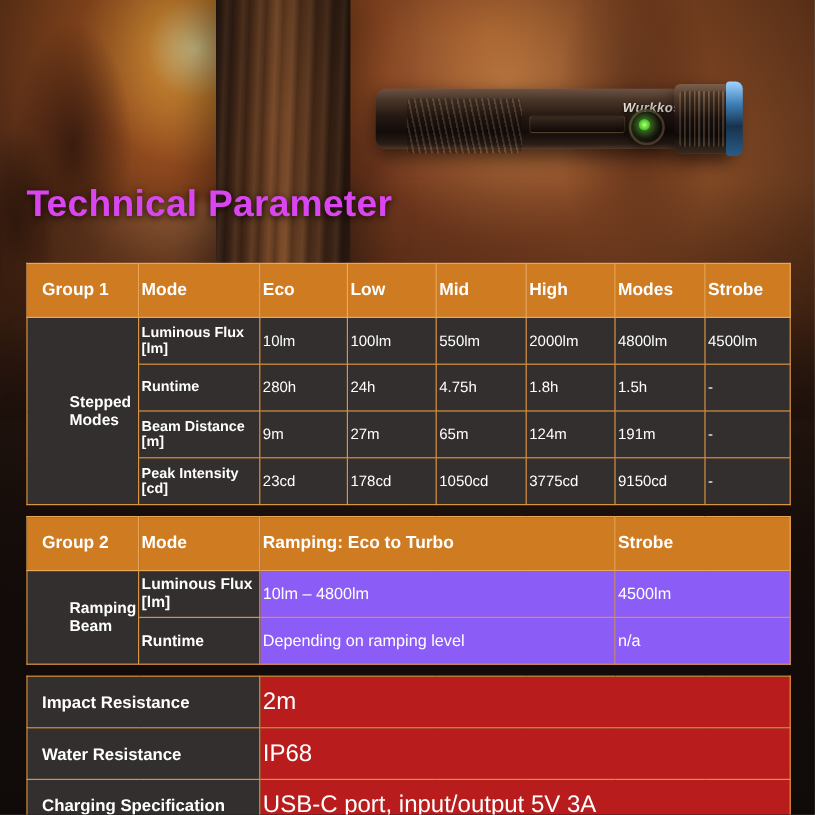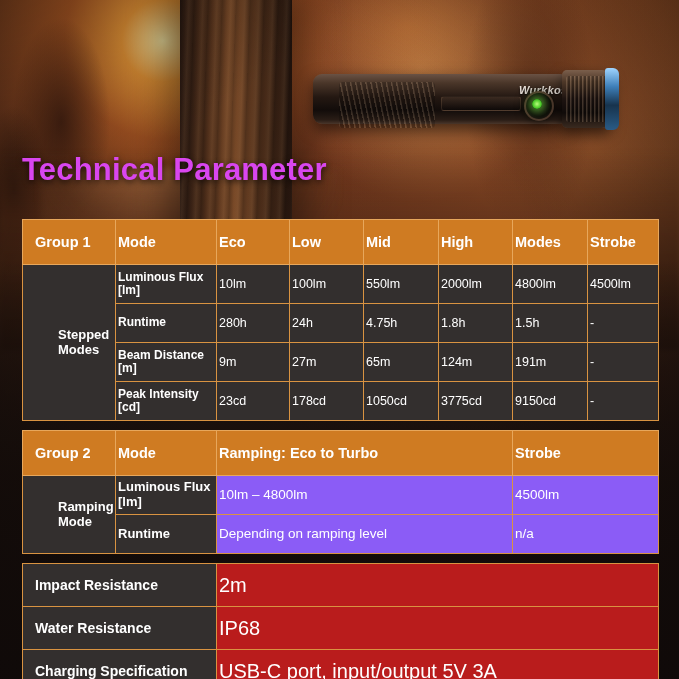--- a/index.html
+++ b/index.html
@@ -377,21 +377,21 @@
           </tr>
 
       <tr class="hdr">
         <td class="left-label">Group 2</td>
         <td>Mode</td>
         <td colspan="4">Ramping: Eco to Turbo</td>
         <td colspan="2">Strobe</td>
       </tr>
 
       <tr class="data">
-        <td class="rowlabel" rowspan="2">Ramping Mode</td>
+        <td class="rowlabel" rowspan="2">Ramping Beam</td>
         <td class="g2-mode">Luminous Flux [lm]</td>
         <td class="g2-val" colspan="4">10lm – 4800lm</td>
         <td class="g2-val" colspan="2">4500lm</td>
       </tr>
 
       <tr class="data">
         <td class="g2-mode">Runtime</td>
         <td class="g2-val" colspan="4">Depending on ramping level</td>
         <td class="g2-val" colspan="2">n/a</td>
       </tr>

